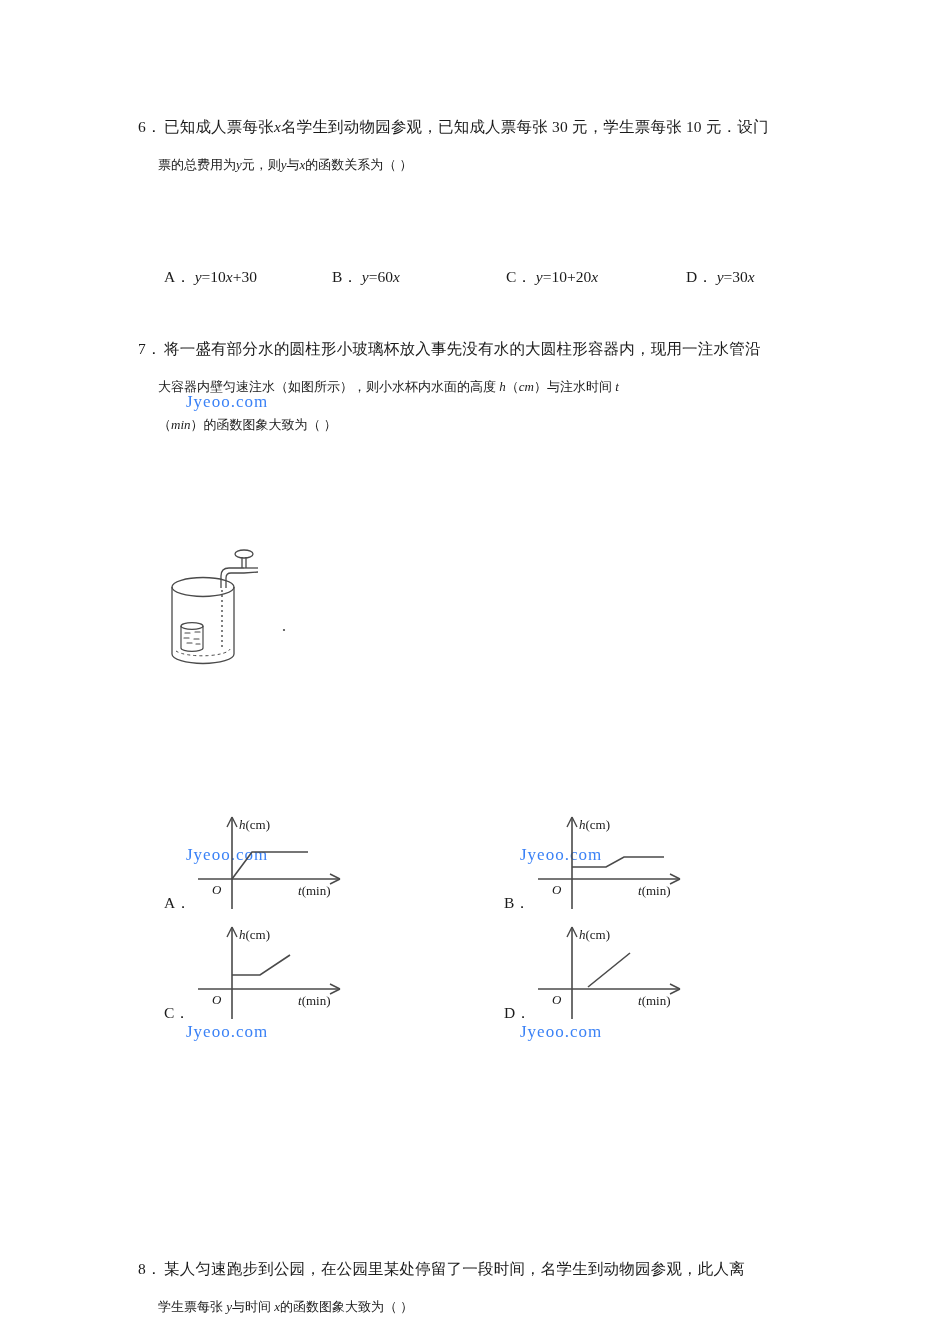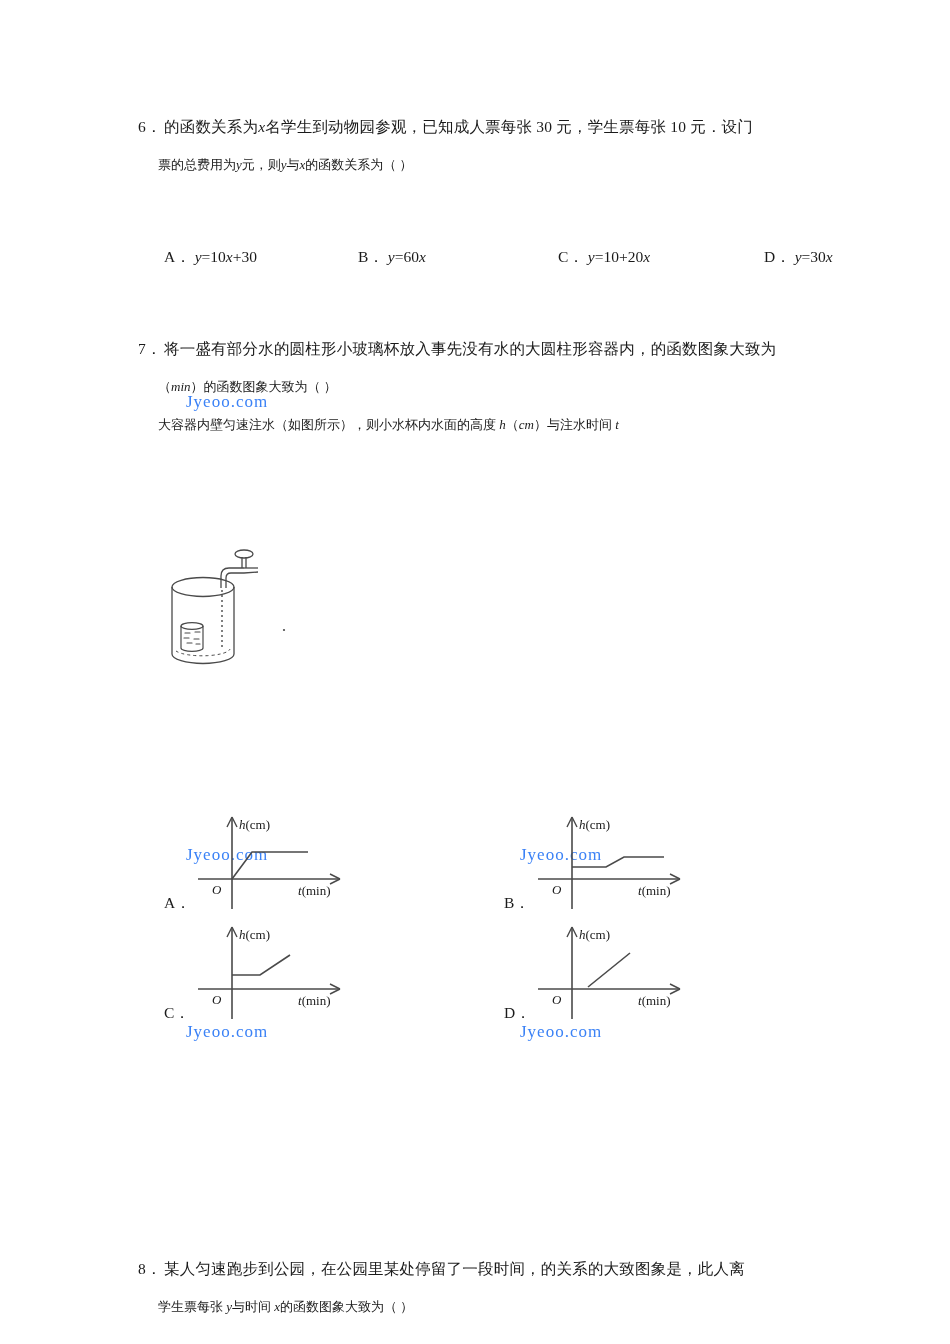--- a/index.html
+++ b/index.html
@@ -114,47 +114,47 @@
 
   <div class="wm" style="left:186px; top:392px;">Jyeoo.com</div>
   <div class="wm" style="left:186px; top:845px;">Jyeoo.com</div>
   <div class="wm" style="left:520px; top:845px;">Jyeoo.com</div>
   <div class="wm" style="left:186px; top:1022px;">Jyeoo.com</div>
   <div class="wm" style="left:520px; top:1022px;">Jyeoo.com</div>
 
   <div class="question layer-top" style="top:108px;">
     <div class="q-line">
       <span class="q-num">6．</span>
-      <span class="q-body"><span>的函数关系为</span><em class="it">x</em><span>名学生到动物园参观，已知成人票每张 30 元，学生票每张 10 元．设门</span></span>
+      <span class="q-body"><span>已知成人票每张</span><em class="it">x</em><span>名学生到动物园参观，已知成人票每张 30 元，学生票每张 10 元．设门</span></span>
     </div>
     <div class="q-cont"><span>票的总费用为</span><em class="it">y</em><span>元，则</span><em class="it">y</em><span>与</span><em class="it">x</em><span>的函数关系为（     ）</span></div>
   </div>
 
-  <div class="opt-row layer-top" style="top:168px;gap:26px;">
+  <div class="opt-row layer-top" style="top:188px;">
     <div class="opt-item" style="width:168px;">
       <span class="opt-lead">A．</span><em class="it">y</em><span>=10</span><em class="it">x</em><span>+30</span>
     </div>
     <div class="opt-item" style="width:174px;">
       <span class="opt-lead">B．</span><em class="it">y</em><span>=60</span><em class="it">x</em><span></span>
     </div>
     <div class="opt-item" style="width:180px;">
       <span class="opt-lead">C．</span><em class="it">y</em><span>=10+20</span><em class="it">x</em><span></span>
     </div>
     <div class="opt-item">
       <span class="opt-lead">D．</span><em class="it">y</em><span>=30</span><em class="it">x</em><span></span>
     </div>
   </div>
 
   <div class="question layer-top" style="top:228px;">
     <div class="q-line">
       <span class="q-num">7．</span>
-      <span class="q-body">将一盛有部分水的圆柱形小玻璃杯放入事先没有水的大圆柱形容器内，的函数图象大致为</span>
-    </div>
+      <span class="q-body">将一盛有部分水的圆柱形小玻璃杯放入事先没有水的大圆柱形容器内，现用一注水管沿</span>
+    </div>
+    <div class="q-cont"><span>大容器内壁匀速注水（如图所示），则小水杯内水面的高度 </span><em class="it">h</em><span>（</span><em class="it">cm</em><span>）与注水时间 </span><em class="it">t</em></div>
     <div class="q-cont"><span>（</span><em class="it">min</em><span>）的函数图象大致为（     ）</span></div>
-    <div class="q-cont"><span>大容器内壁匀速注水（如图所示），则小水杯内水面的高度 </span><em class="it">h</em><span>（</span><em class="it">cm</em><span>）与注水时间 </span><em class="it">t</em></div>
   </div>
 
   <div class="figure-box layer-top" style="left:158px; top:330px;">
     <svg width="140" height="122" viewBox="0 0 140 122" xmlns="http://www.w3.org/2000/svg">
       <g fill="none" stroke="#4a4a4a" stroke-width="1.3">
 
         <path d="M14,41 L14,108"></path>
         <path d="M76,41 L76,108"></path>
 
         <ellipse cx="45" cy="41" rx="31" ry="9.5"></ellipse>
@@ -266,18 +266,18 @@
         <text x="49" y="22" font-family="Liberation Serif, serif" font-size="13" font-style="italic" fill="#1a1a1a">h<tspan font-style="normal">(cm)</tspan></text>
         <text x="22" y="87" font-family="Liberation Serif, serif" font-size="13" font-style="italic" fill="#1a1a1a">O</text>
         <text x="108" y="88" font-family="Liberation Serif, serif" font-size="13" font-style="italic" fill="#1a1a1a">t<tspan font-style="normal">(min)</tspan></text>
       </svg>
     </div>
   </div>
 
   <div class="question layer-top" style="top:688px;">
     <div class="q-line">
       <span class="q-num">8．</span>
-      <span class="q-body">某人匀速跑步到公园，在公园里某处停留了一段时间，的关系的大致图象是，此人离</span>
+      <span class="q-body">某人匀速跑步到公园，在公园里某处停留了一段时间，名学生到动物园参观，此人离</span>
     </div>
     <div class="q-cont"><span>学生票每张 </span><em class="it">y</em><span>与时间 </span><em class="it">x</em><span>的函数图象大致为（     ）</span></div>
   </div>
 
 </div>
 
 </body></html>

